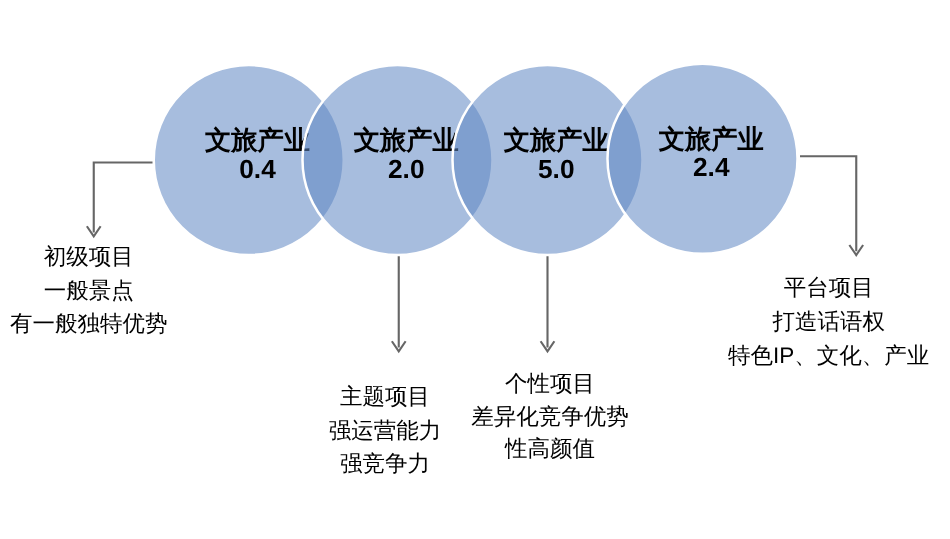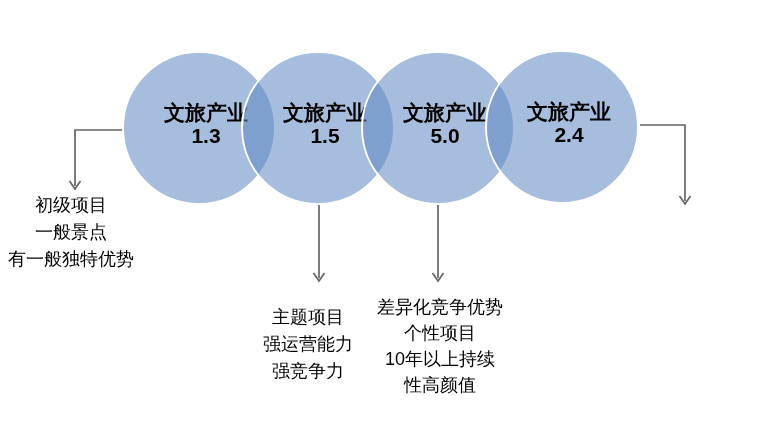--- a/index.html
+++ b/index.html
@@ -62,27 +62,27 @@
   #note4{left:568px; top:217px; width:190px;}
 </style>
 </head>
 <body>
 
 <div class="canvas">
 
   <div id="c1" class="stage-circle">
     <div class="label">
       <span>文旅产业</span>
-      <span>1.3</span>
+      <span>0.4</span>
     </div>
   </div>
   <div id="c2" class="stage-circle">
     <div class="label">
       <span>文旅产业</span>
-      <span>1.5</span>
+      <span>2.0</span>
     </div>
   </div>
   <div id="c3" class="stage-circle">
     <div class="label">
       <span>文旅产业</span>
       <span>5.0</span>
     </div>
   </div>
   <div id="c4" class="stage-circle">
     <div class="label">
@@ -114,19 +114,23 @@
     <div>初级项目</div>
     <div>一般景点</div>
     <div>有一般独特优势</div>
   </div>
   <div id="note2" class="note-block">
     <div>主题项目</div>
     <div>强运营能力</div>
     <div>强竞争力</div>
   </div>
   <div id="note3" class="note-block">
+    <div>个性项目</div>
     <div>差异化竞争优势</div>
-    <div>个性项目</div>
-    <div>10年以上持续</div>
     <div>性高颜值</div>
+  </div>
+  <div id="note4" class="note-block">
+    <div>平台项目</div>
+    <div>打造话语权</div>
+    <div>特色IP、文化、产业</div>
   </div>
 
 </div>
 
 </body></html>

